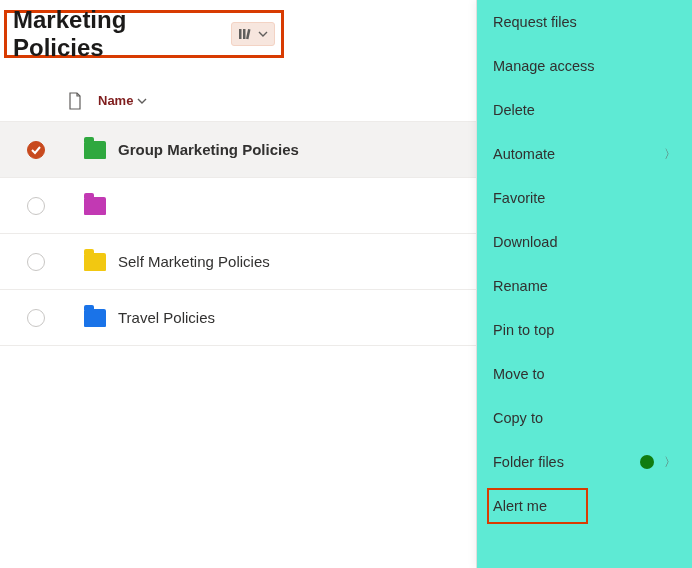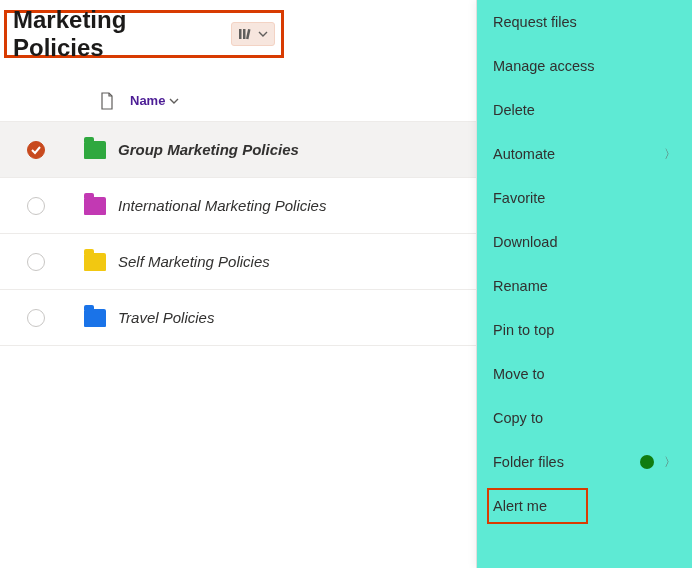--- a/index.html
+++ b/index.html
@@ -49,24 +49,24 @@
   .file-list {
     position: absolute;
     top: 80px;
     left: 0;
     right: 0;
   }
   .column-header {
     display: flex;
     align-items: center;
     height: 42px;
-    padding-left: 84px;
+    padding-left: 52px;
     border-bottom: 1px solid #edebe9;
     font-size: 13px;
-    color: #4c1d95;
+    color: #7f1d1d;
   }
   .column-header .file-type-col {
     width: 46px;
     display: flex;
     align-items: center;
     justify-content: center;
   }
   .column-header .name-col {
     display: flex;
     align-items: center;
@@ -113,21 +113,20 @@
   .folder-icon::before { content:""; position:absolute; top:-4px; left:0; width:10px; height:5px; border-radius:2px 2px 0 0; background:inherit; }
   .fc-green { background:#2fa83f; }
   .fc-magenta { background:#c239b3; }
   .fc-yellow { background:#f2c811; }
   .fc-blue { background:#1a73e8; }
 
   .row .name-cell {
     flex: 1;
     font-size: 15px;
     color: #323130;
-    font-style: italic;
   }
   .row.selected .name-cell { font-weight: 600; }
   .row .actions-cell {
     display: flex;
     align-items: center;
     gap: 14px;
     padding-right: 12px;
   }
   .row .actions-cell svg { width: 16px; height: 16px; color:#605e5c; }
   .row:not(.selected) .actions-cell { visibility: hidden; }
@@ -239,21 +238,20 @@
   </div>
 
   <div class="row">
     <span class="select-cell">
         <span class="select-circle"></span>
       </span>
     <span class="spacer-cell"></span>
     <span class="icon-cell">
         <span class="folder-icon fc-magenta"></span>
       </span>
-    <span class="name-cell">International Marketing Policies</span>
     <span class="actions-cell"></span>
   </div>
 
   <div class="row">
     <span class="select-cell">
         <span class="select-circle"></span>
       </span>
     <span class="spacer-cell"></span>
     <span class="icon-cell">
         <span class="folder-icon fc-yellow"></span>

